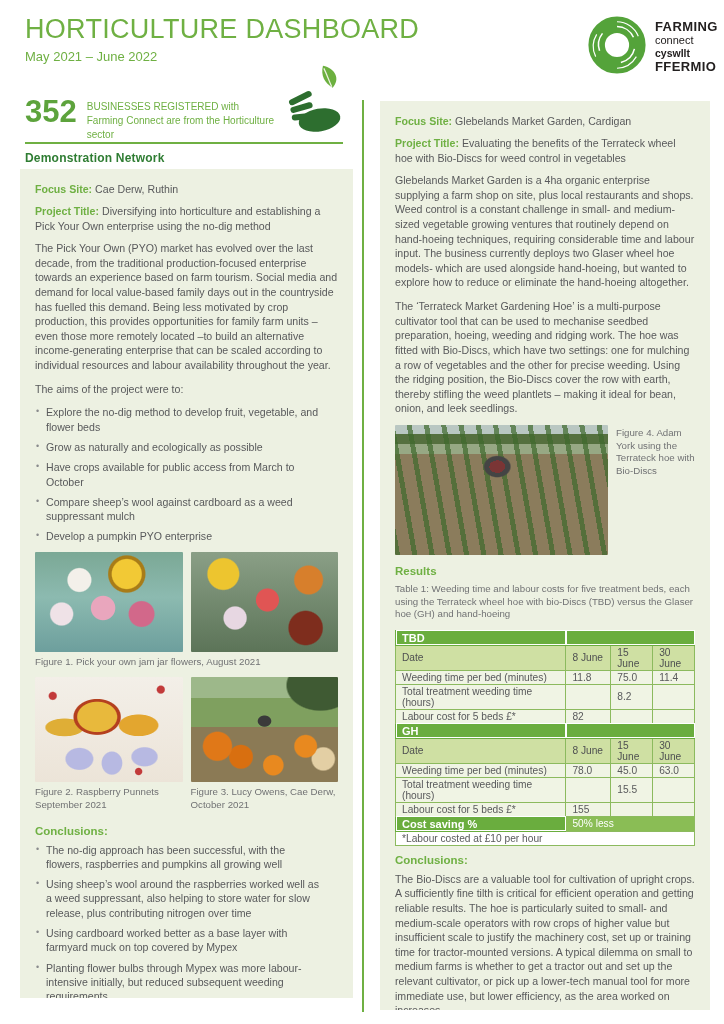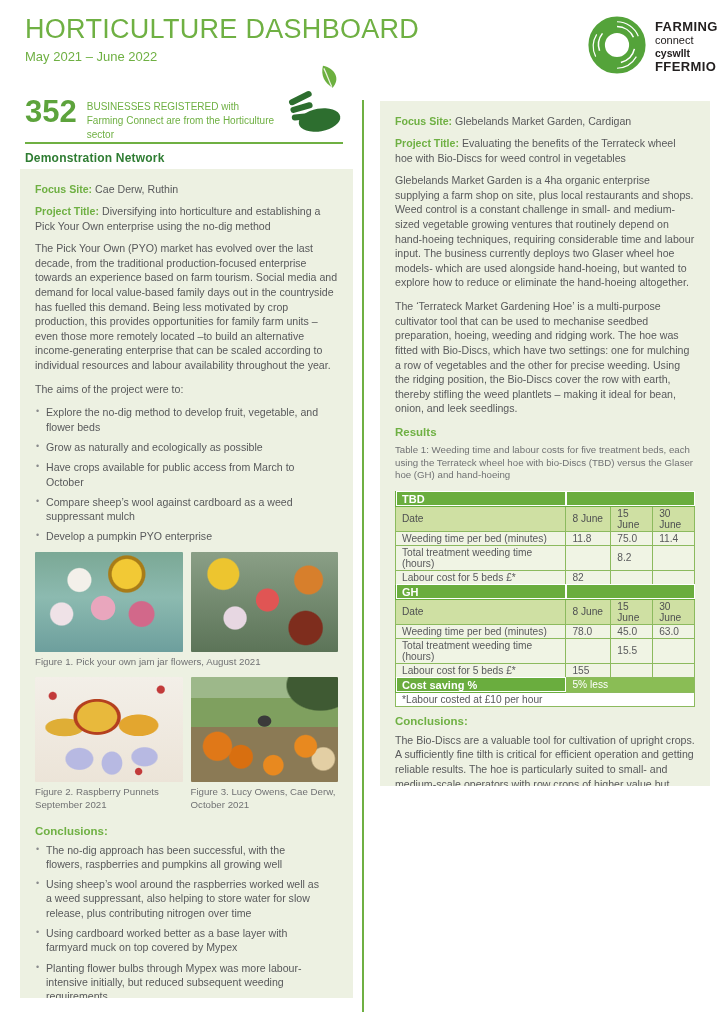--- a/index.html
+++ b/index.html
@@ -17,21 +17,21 @@
   
   .stat{position:absolute;left:25px;top:96px;display:flex;align-items:flex-start;width:270px;}
   .stat-value{font-size:31px;font-weight:bold;color:#5da33c;line-height:1;}
   .stat-label{margin-left:10px;padding-top:4px;font-size:10px;color:#6fb043;line-height:1.4;}
   .hand-icon{position:absolute;left:288px;top:62px;}
   .hrule{position:absolute;left:25px;top:142px;width:318px;height:2px;background:#6fb043;}
   .network-heading{position:absolute;left:25px;top:151px;font-size:12px;font-weight:bold;color:#2f7d33;letter-spacing:.2px;}
   
   .card{position:absolute;background:#edf1e2;box-sizing:border-box;padding:13px 15px;overflow:hidden;}
   .card-left{left:20px;top:169px;width:333px;height:829px;}
-  .card-right{left:380px;top:101px;width:330px;height:685px;}
+  .card-right{left:380px;top:101px;width:330px;height:909px;}
   .v-divider{position:absolute;left:362px;top:100px;width:2px;height:912px;background:#6fb043;}
   
   .fline{font-size:10.6px;line-height:1.36;margin:0 0 8px 0;}
   .flabel{color:#6fb043;font-weight:bold;margin-right:3px;}
   .para{font-size:10.6px;line-height:1.38;margin:0 0 9px 0;}
   ul.blist{list-style:none;margin:2px 16px 8px 0;padding:0;font-size:10.6px;line-height:1.35;}
   ul.blist li{position:relative;padding-left:11px;margin-bottom:6px;}
   ul.blist li::before{content:"\2022";position:absolute;left:1px;top:0;color:#8a8b8d;font-size:9px;}
   .sec-label{font-size:11.5px;font-weight:bold;color:#6fb043;margin:4px 0 6px 0;}
   .caption{font-size:9.7px;color:#717274;line-height:1.3;margin:4px 0 9px 0;}
@@ -181,20 +181,24 @@
 
   <div class="card card-right">
     <p class="fline">
       <span class="flabel">Focus Site:</span><span>Glebelands Market Garden, Cardigan</span>
     </p>
     <p class="fline">
       <span class="flabel">Project Title:</span><span>Evaluating the benefits of the Terrateck wheel hoe with Bio-Discs for weed control in vegetables</span>
     </p>
     <p class="para">Glebelands Market Garden is a 4ha organic enterprise supplying a farm shop on site, plus local restaurants and shops. Weed control is a constant challenge in small- and medium-sized vegetable growing ventures that routinely depend on hand-hoeing techniques, requiring considerable time and labour input. The business currently deploys two Glaser wheel hoe models- which are used alongside hand-hoeing, but wanted to explore how to reduce or eliminate the hand-hoeing altogether.</p>
     <p class="para">The ‘Terrateck Market Gardening Hoe’ is a multi-purpose cultivator tool that can be used to mechanise seedbed preparation, hoeing, weeding and ridging work. The hoe was fitted with Bio-Discs, which have two settings: one for mulching a row of vegetables and the other for precise weeding. Using the ridging position, the Bio-Discs cover the row with earth, thereby stifling the weed plantlets – making it ideal for bean, onion, and leek seedlings.</p>
+    <div class="figrow">
+      <div class="photo ph-f4" style="flex:none;"></div>
+      <p class="caption" style="margin-top:2px;">Figure 4. Adam York using the Terrateck hoe with Bio-Discs</p>
+    </div>
     <div class="sec-label" style="margin-top:10px;">Results</div>
     <p class="caption">Table 1: Weeding time and labour costs for five treatment beds, each using the Terrateck wheel hoe with bio-Discs (TBD) versus the Glaser hoe (GH) and hand-hoeing</p>
     <table class="results">
       <colgroup>
           <col style="width:57%">
           <col style="width:15%">
           <col style="width:14%">
           <col style="width:14%">
         </colgroup>
       <tbody>
@@ -249,21 +253,21 @@
           <td></td>
         </tr>
         <tr>
           <td>Labour cost for 5 beds £*</td>
           <td>155</td>
           <td></td>
           <td></td>
         </tr>
         <tr>
           <td class="sec">Cost saving %</td>
-          <td class="save" colspan="3">5% less</td>
+          <td class="save" colspan="3">50% less</td>
         </tr>
         <tr>
           <td class="foot" colspan="4">*Labour costed at £10 per hour</td>
         </tr>
       </tbody>
     </table>
     <div class="sec-label">Conclusions:</div>
     <p class="para">The Bio-Discs are a valuable tool for cultivation of upright crops. A sufficiently fine tilth is critical for efficient operation and getting reliable results. The hoe is particularly suited to small- and medium-scale operators with row crops of higher value but insufficient scale to justify the machinery cost, set up or training time for tractor-mounted versions. A typical dilemma on small to medium farms is whether to get a tractor out and set up the relevant cultivator, or pick up a lower-tech manual tool for more immediate use, but lower efficiency, as the area worked on increases.</p>
 
   </div>

